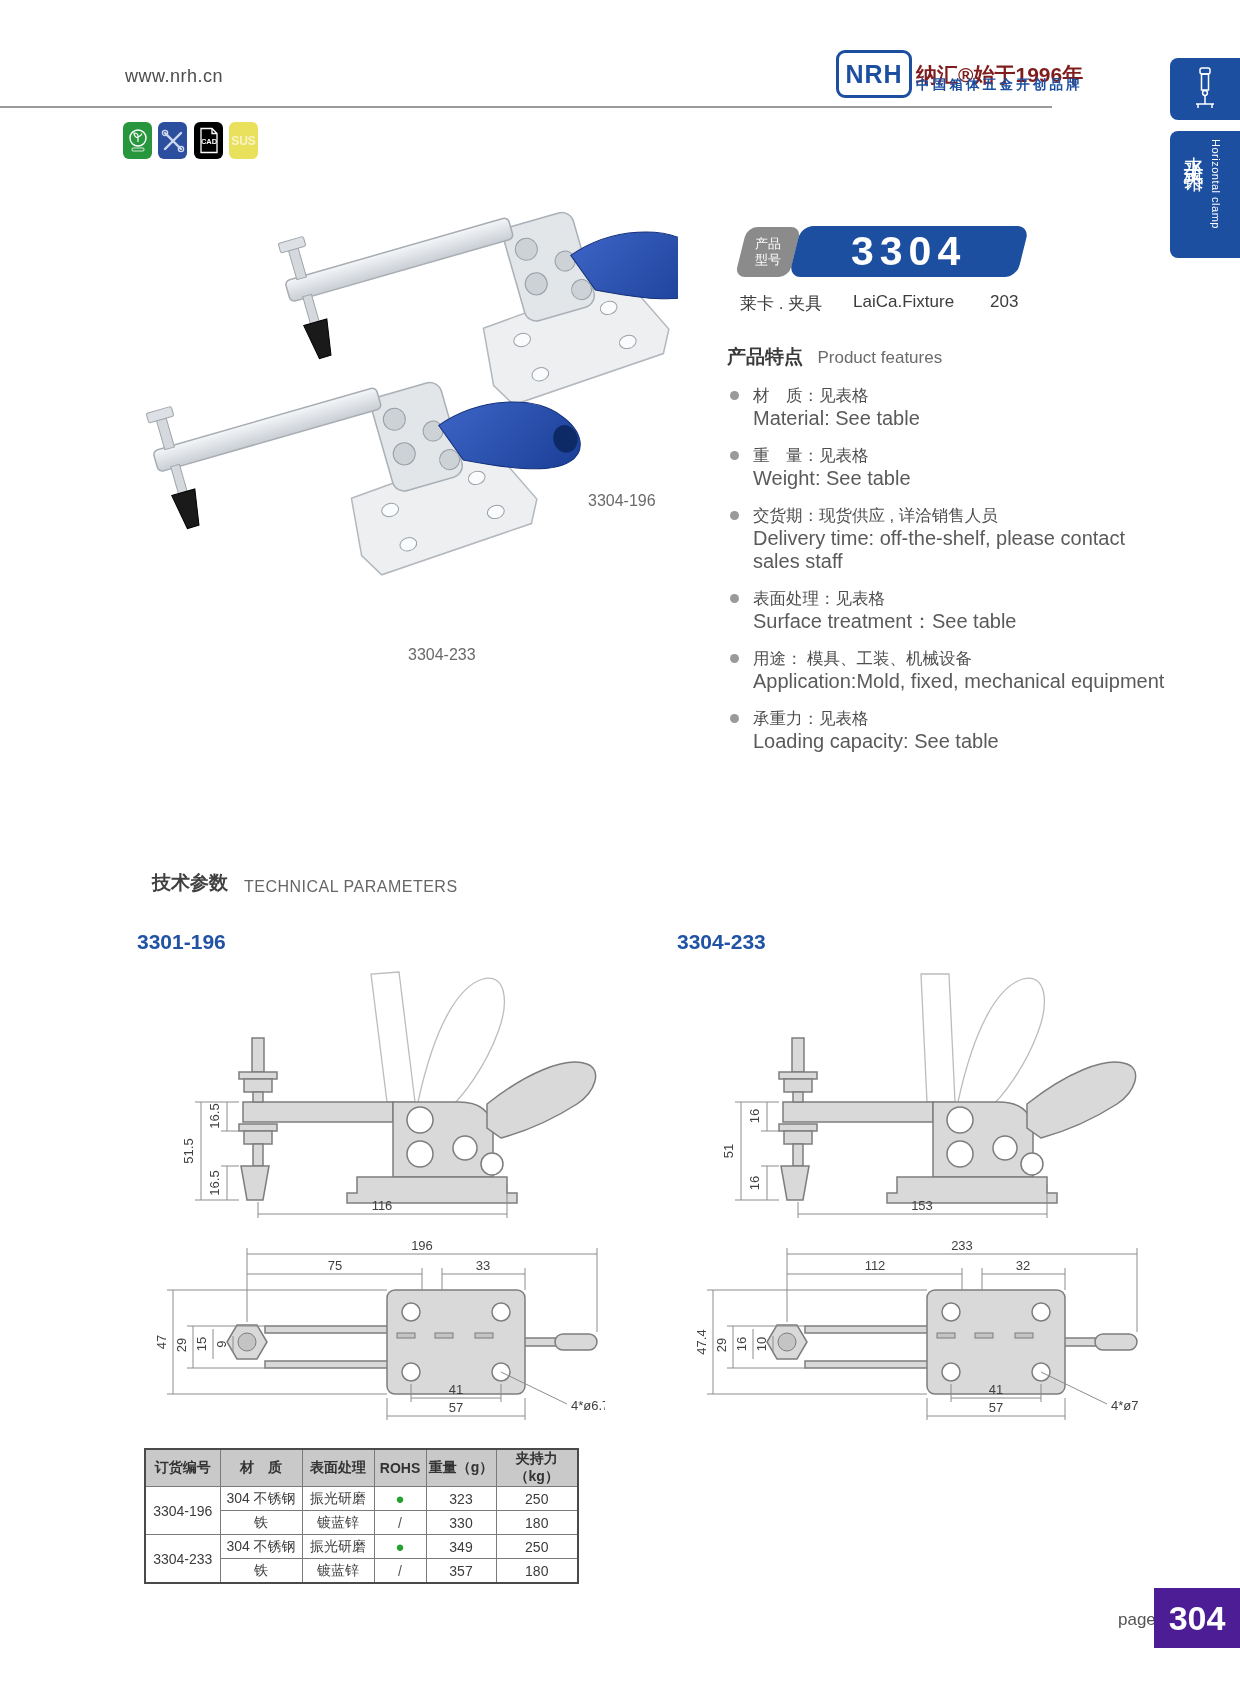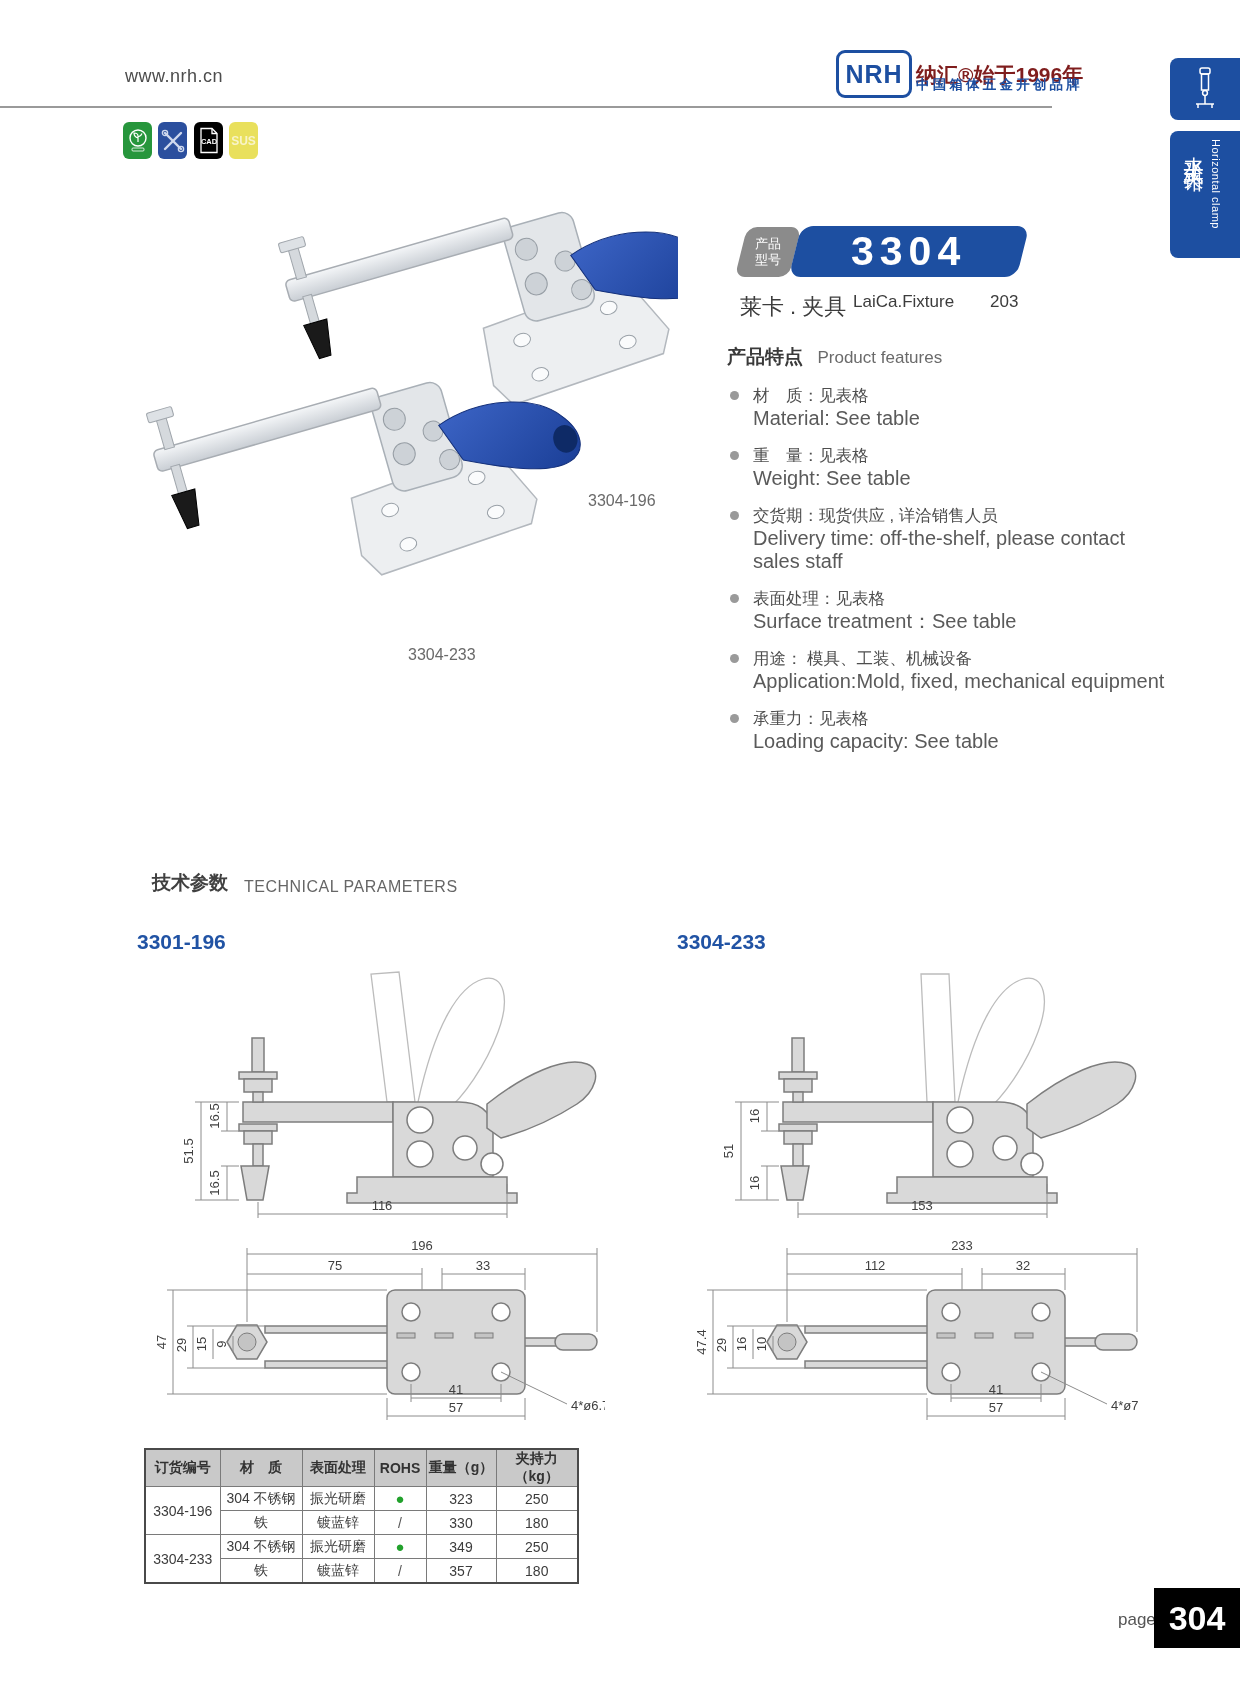--- a/index.html
+++ b/index.html
@@ -41,21 +41,21 @@
   .pl1{left:588px;top:492px;}
   .pl2{left:408px;top:646px;}
 
   
   .badge-gray{left:741px;top:227px;width:54px;height:50px;background:#8b8b8b;border-radius:10px;
               transform:skewX(-14deg);display:flex;align-items:center;justify-content:center;}
   .badge-gray .in{transform:skewX(14deg);color:#fff;font-size:13px;line-height:16px;text-align:center;}
   .badge-blue{left:795px;top:226px;width:228px;height:51px;background:#1d4fa1;border-radius:12px;
               transform:skewX(-14deg);display:flex;align-items:center;justify-content:center;}
   .badge-blue .in{transform:skewX(14deg);color:#fff;font-size:41px;font-weight:bold;letter-spacing:6px;}
-  .name-zh{left:740px;top:292px;font-size:22px;color:#3c3c3c;}
+  .name-zh{left:740px;top:292px;font-size:17px;color:#3c3c3c;}
   .name-en{left:853px;top:292px;font-size:17px;color:#3c3c3c;}
   .name-code{left:990px;top:292px;font-size:17px;color:#3c3c3c;}
 
   
   .features{left:727px;top:344px;width:440px;}
   .f-title-zh{font-size:19px;font-weight:bold;color:#3a3a3a;display:inline-block;}
   .f-title-en{font-size:17px;color:#6a6a6a;display:inline-block;margin-left:10px;}
   .f-item{margin-top:13px;}
   .f-zh{position:relative;padding-left:26px;font-size:16.5px;color:#4e4e4e;line-height:24px;}
   .f-zh .dot{position:absolute;left:3px;top:8px;width:9px;height:9px;border-radius:50%;background:#9a9a9a;}
@@ -80,21 +80,21 @@
   
   .spec{left:144px;top:1448px;border-collapse:collapse;table-layout:fixed;font-size:14px;color:#3c3c3c;}
   .spec td,.spec th{border:1px solid #7a7a7a;text-align:center;vertical-align:middle;height:23px;padding:0;}
   .spec{border:2px solid #4a4a4a;}
   .spec th{background:#c9c9c9;font-weight:bold;color:#333;}
   .rohs-pass{color:#22a12c;font-size:15px;}
   .rohs-na{color:#555;}
 
   
   .pagelabel{left:1118px;top:1610px;font-size:17px;color:#555;}
-  .pagebox{left:1154px;top:1588px;width:86px;height:60px;background:#000000;
+  .pagebox{left:1154px;top:1588px;width:86px;height:60px;background:#4c1d95;
            display:flex;align-items:center;justify-content:center;}
   .pagebox .num{color:#fff;font-size:34px;font-weight:bold;}
 </style>
 </head>
 <body>
 
 <div class="page">
 
   <div class="abs website">www.nrh.cn</div>
   <div class="abs rule"></div>

